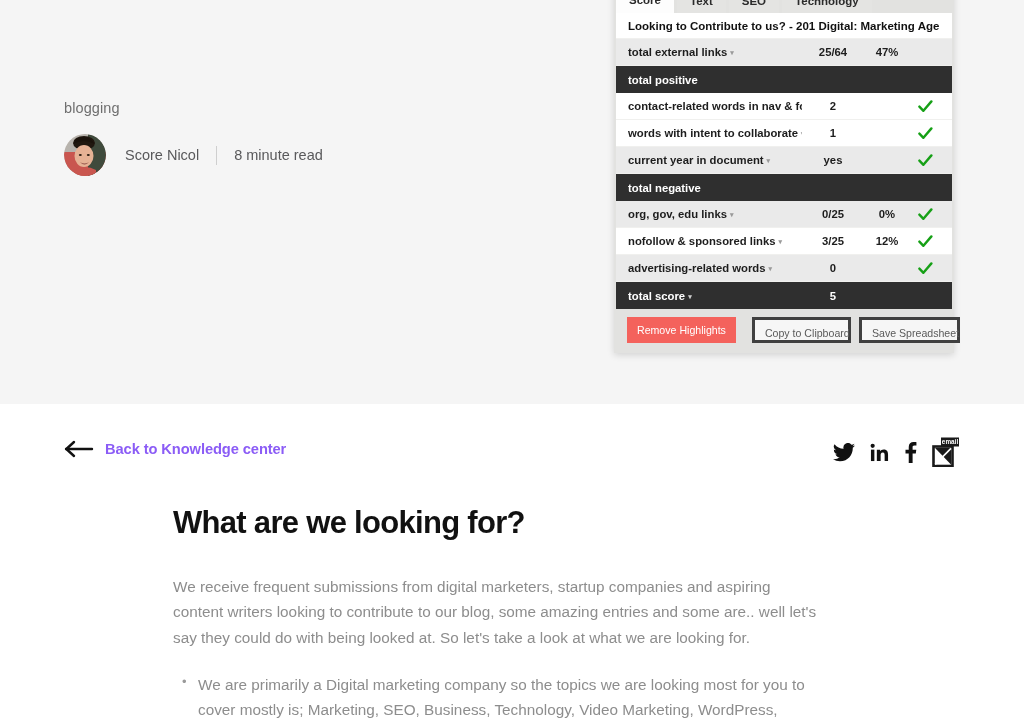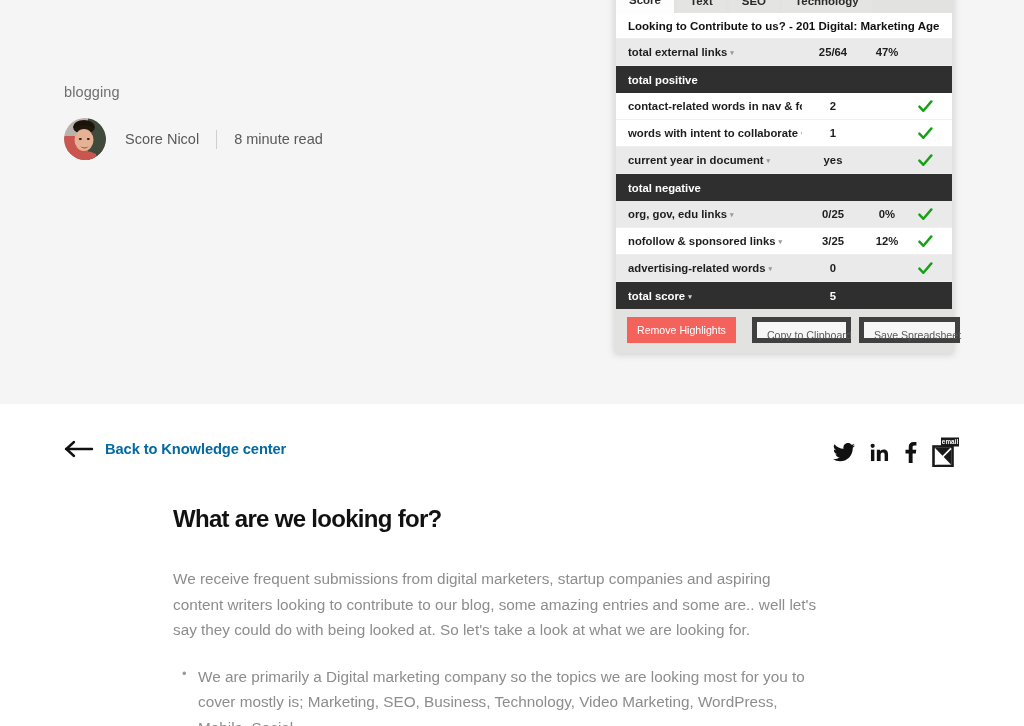--- a/index.html
+++ b/index.html
@@ -18,21 +18,21 @@
     position: relative;
     width: 1024px;
     height: 404px;
     background: #f5f5f5;
     overflow: hidden;
   }
 
   .hero-left {
     position: absolute;
     left: 64px;
-    top: 84px;
+    top: 100px;
     width: 460px;
   }
 
   .eyebrow {
     font-size: 14.5px;
     color: #6f6f6f;
     letter-spacing: 0.1px;
     margin: 0 0 18px 0;
     font-weight: 400;
   }
@@ -197,21 +197,21 @@
   }
   .btn-danger {
     background: #f4625c;
     color: #ffffff;
     width: 115px;
     margin-left: 11px;
   }
   .btn-light {
     background: #f6f6f6;
     color: #5a5a5a;
-    border: 5px solid #404040;
+    border: 3px solid #404040;
     width: 99px;
   }
   .btn-light.wide { width: 101px; }
   .spacer { flex: 1 1 auto; }
 
   
   .navbar {
     position: relative;
     width: 1024px;
     height: 102px;
@@ -224,21 +224,21 @@
     display: flex;
     align-items: center;
     gap: 0;
     top: 36px;
     cursor: pointer;
   }
   .back-arrow { width: 30px; height: 18px; flex: 0 0 30px; }
   .back-text {
     font-size: 14.7px;
     font-weight: 700;
-    color: #0369a1;
+    color: #8b5cf6;
     letter-spacing: -0.1px;
     margin-left: 11px;
   }
 
   .socials {
     position: absolute;
     right: 64px;
     top: 33px;
     display: flex;
     align-items: center;
@@ -263,21 +263,21 @@
   .article {
     position: relative;
     width: 1024px;
     padding: 0 0 0 0;
   }
   .article-inner {
     margin-left: 173px;
     width: 650px;
   }
   .article-h2 {
-    font-size: 24px;
+    font-size: 31px;
     font-weight: 700;
     color: #111111;
     letter-spacing: -0.7px;
     margin: 0 0 34px 0;
     line-height: 1.1;
   }
   .article-p {
     font-size: 15.3px;
     line-height: 1.65;
     color: #8d8d8d;

